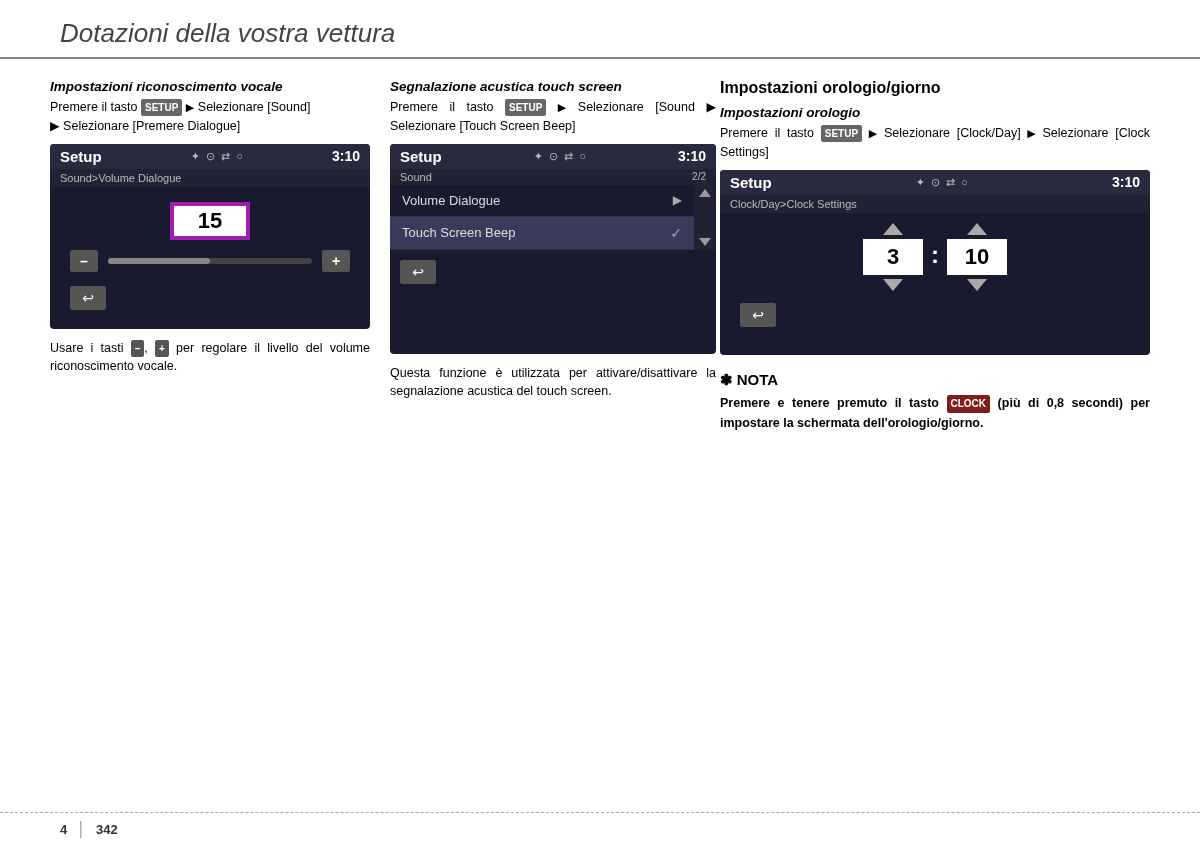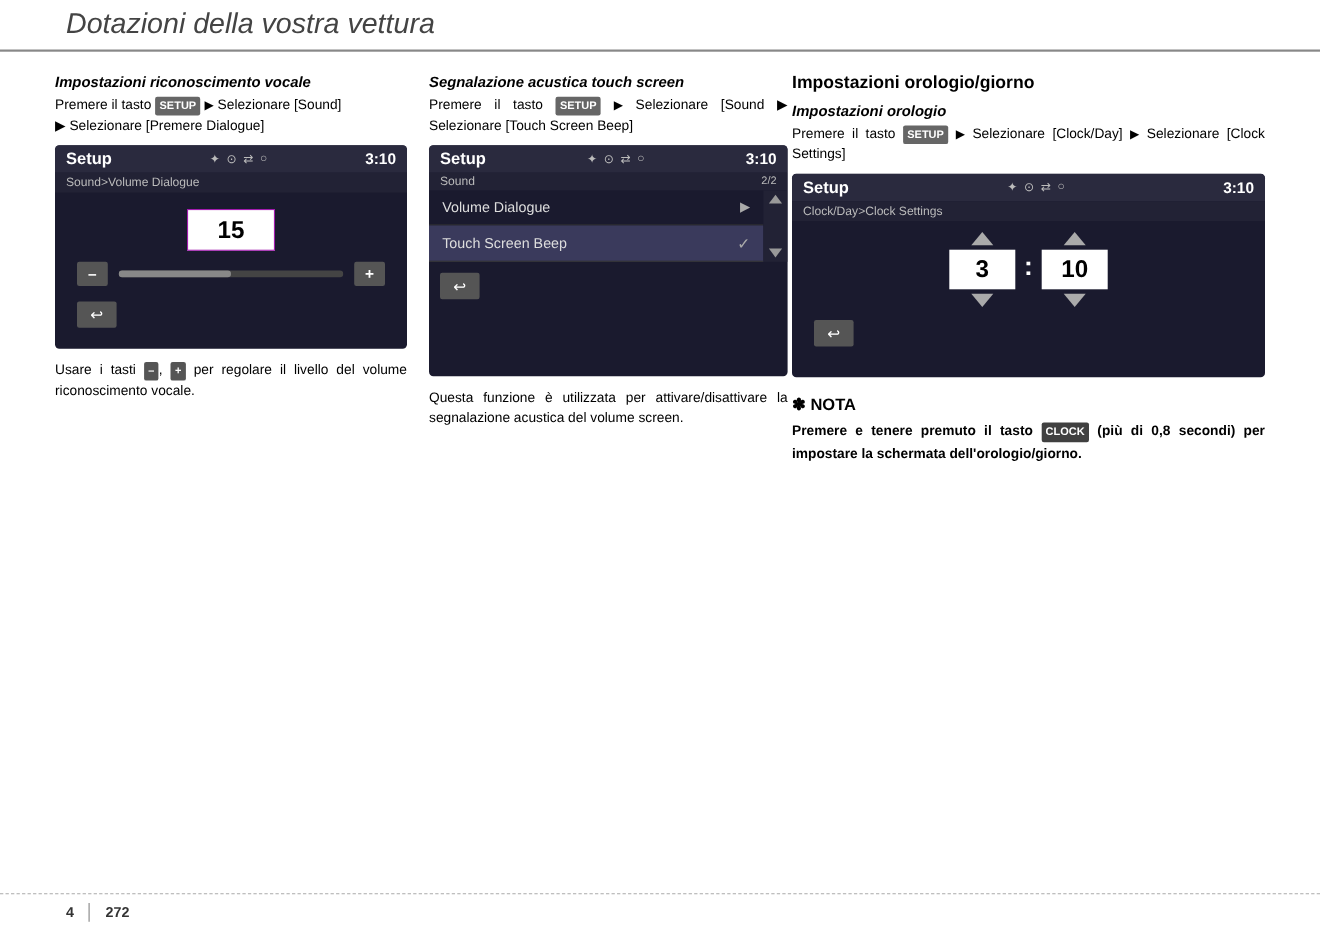--- a/index.html
+++ b/index.html
@@ -8,21 +8,21 @@
       font-family: Arial, Helvetica, sans-serif;
       font-size: 13px;
       color: #000;
       width: 1200px;
       height: 845px;
       overflow: hidden;
       position: relative;
     }
 
     .page-header {
-      padding: 6px 60px 8px 60px;
+      padding: 18px 60px 8px 60px;
       border-bottom: 2px solid #888;
       margin-bottom: 20px;
     }
     .page-title {
       font-size: 26px;
       font-weight: normal;
       color: #444;
       font-style: italic;
     }
 
@@ -123,21 +123,21 @@
     .number-display {
       background: #fff;
       color: #000;
       font-size: 22px;
       font-weight: bold;
       width: 80px;
       height: 38px;
       display: flex;
       align-items: center;
       justify-content: center;
-      border: 1px solid #a21caf;
+      border: 4px solid #a21caf;
     }
     .slider-row {
       display: flex;
       align-items: center;
       gap: 10px;
       width: 100%;
     }
     .btn-minus, .btn-plus {
       background: #555;
       color: #fff;
@@ -277,21 +277,21 @@
     .badge-setup {
       background: #666;
       color: #fff;
       font-size: 10px;
       font-weight: bold;
       padding: 1px 4px;
       border-radius: 2px;
       display: inline-block;
     }
     .badge-clock {
-      background: #404040;
+      background: #7f1d1d;
       color: #fff;
       font-size: 10px;
       font-weight: bold;
       padding: 1px 4px;
       border-radius: 2px;
       display: inline-block;
     }
 
     
     .arrow-right {
@@ -428,21 +428,21 @@
         <div class="scroll-col">
           <div class="scroll-arrow up"></div>
           <div class="scroll-arrow down"></div>
         </div>
       </div>
       <div class="screen2-back-row">
         <div class="back-btn">↩</div>
       </div>
     </div>
 
-    <p class="body-text">Questa funzione è utilizzata per attivare/disattivare la segnalazione acustica del volume screen.</p>
+    <p class="body-text">Questa funzione è utilizzata per attivare/disattivare la segnalazione acustica del touch screen.</p>
   </div>
 
   <div class="col3">
     <p class="section-title-bold">Impostazioni orologio/giorno</p>
 
     <p class="section-title-italic">Impostazioni orologio</p>
 
     <p class="body-text">
       <span>Premere il tasto</span>
       <span class="badge-setup">SETUP</span>
@@ -493,14 +493,14 @@
         <span>(più di 0,8 secondi) per impostare la schermata dell'orologio/giorno.</span>
       </p>
     </div>
   </div>
 
 </div>
 
 <div class="page-footer">
   <span class="footer-page-num">4</span>
   <span class="footer-separator">│</span>
-  <span class="footer-page-num">272</span>
+  <span class="footer-page-num">342</span>
 </div>
 
 </body></html>

